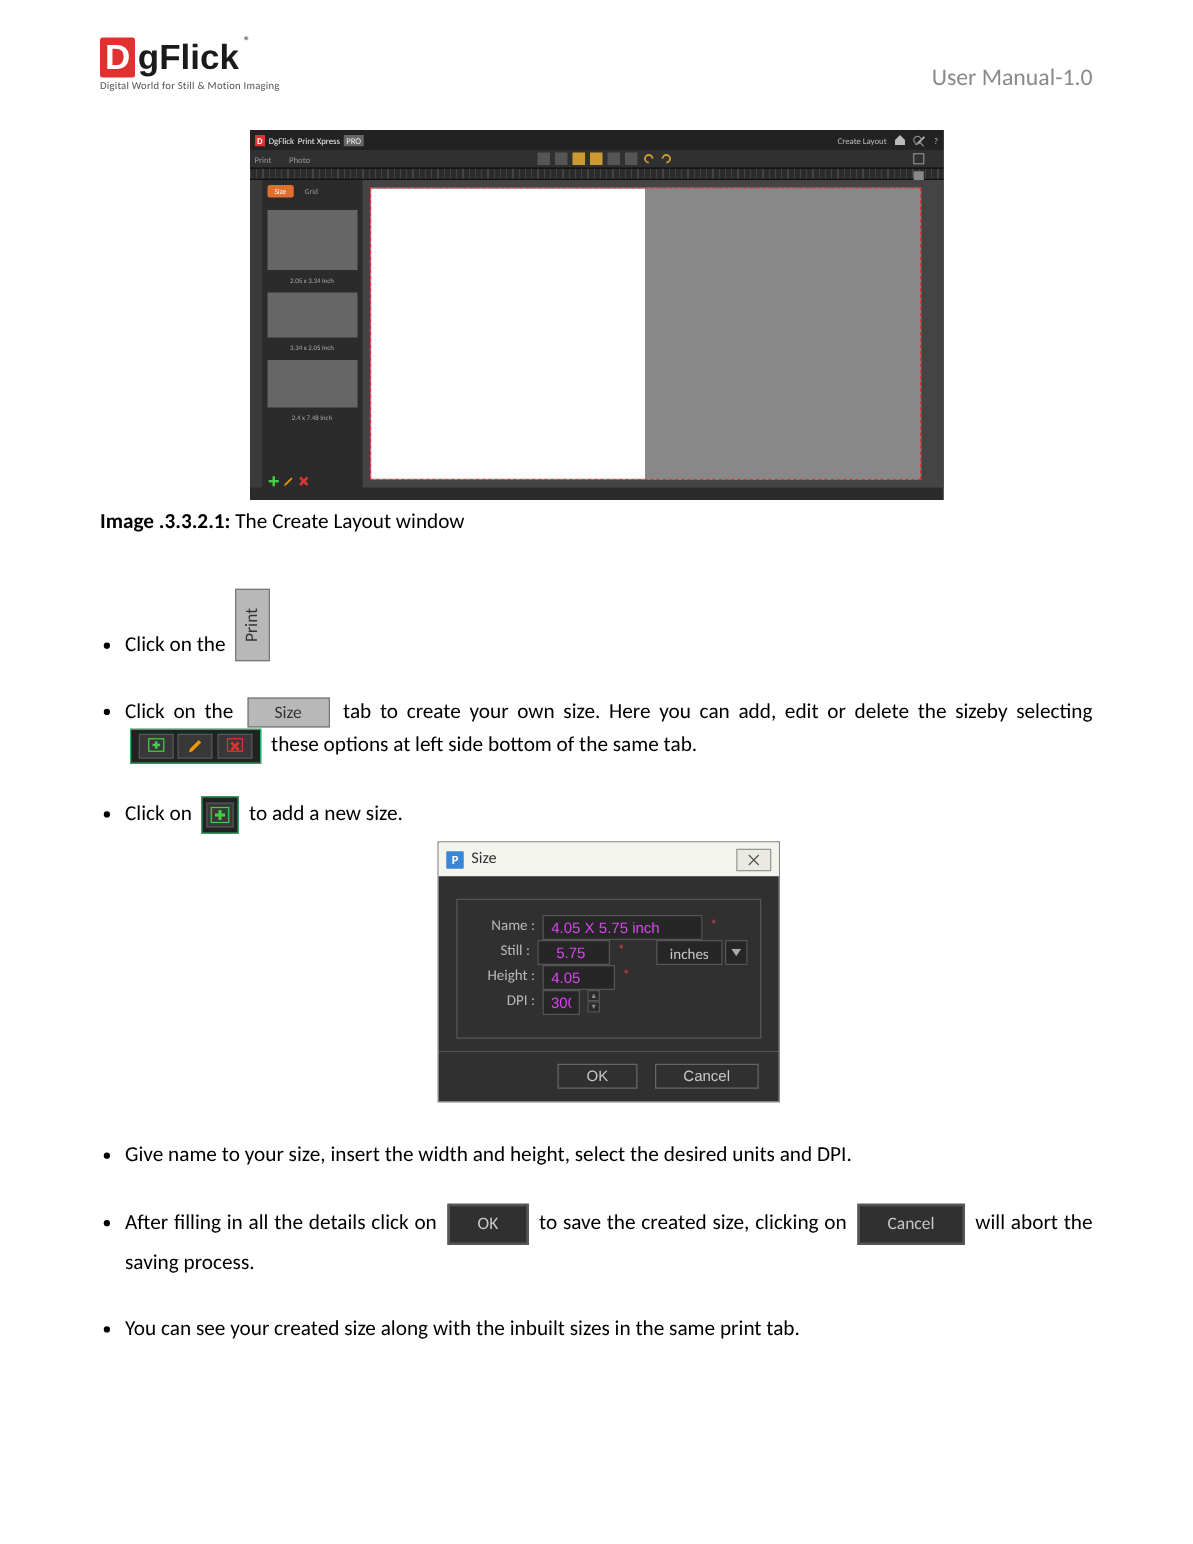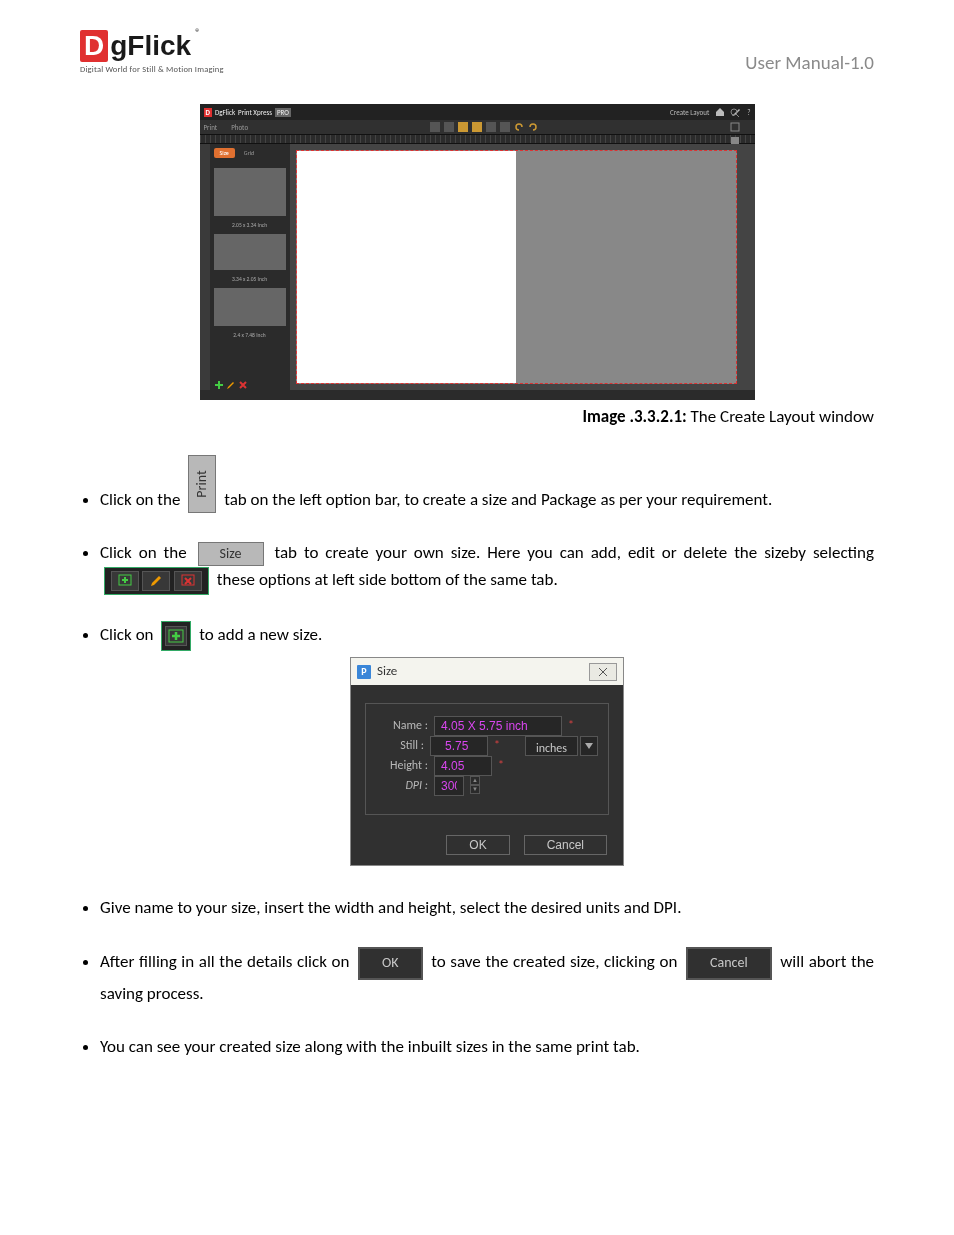--- a/index.html
+++ b/index.html
@@ -46,21 +46,21 @@
   .side-tab.active { background:#e07030; color:#fff;}
   .thumb { background:#666; height:48px; margin:2px 0;}
   .thumb-label { font-size:5.5px; color:#aaa; text-align:center;}
   .side-bottom { position:absolute; bottom:2px; left:4px; display:flex; gap:4px;}
   .side-bottom .i { width:8px; height:8px;}
   .canvas-area { flex:1; background:#444; position:relative; display:flex; padding:6px 18px 6px 6px;}
   .page-canvas { flex:1; background:#888; display:flex; border:1px dashed #d33;}
   .page-left { width:50%; background:#fff;}
   .page-right { width:50%; background:#888;}
   
-  .caption { text-align:right; font-size:17px; margin-bottom: 28px;}
+  .caption { text-align:left; font-size:17px; margin-bottom: 44px;}
   .caption b { font-weight:bold;}
   
   ul.steps { list-style: disc; padding-left: 20px; margin-left: 0; }
   ul.steps > li { font-size:17px; line-height:1.6; margin-bottom: 26px; text-align: justify;}
   
   .chip { display:inline-block; vertical-align: middle; margin: 0 4px;}
   .chip-print { width:28px; height:58px; background:#b8b8b8; border:1px solid #777; position:relative; vertical-align:bottom;}
   .chip-print span { position:absolute; top:50%; left:50%; transform: translate(-50%,-50%) rotate(-90deg); font-size:14px; color:#333;}
   .chip-size { width:66px; height:24px; background:#b8b8b8; border:1px solid #777; display:inline-flex; align-items:center; justify-content:center; font-size:14px; color:#333;}
   .chip-aex { width:105px; height:28px; background:#222; border:1px solid #3a6; display:inline-flex; align-items:center; justify-content:space-around; padding:0 4px;}
@@ -74,21 +74,21 @@
     box-shadow: 0 0 0 1px #fff inset;
   }
   .dialog-title { display:flex; justify-content:space-between; align-items:center; padding:3px 6px; background:#f4f4ee; color:#333; font-size:13px;}
   .dialog-title .left { display:flex; align-items:center; gap:6px;}
   .dialog-title .p-icon { width:14px; height:14px; background:#3a86d8; color:#fff; display:inline-flex; align-items:center; justify-content:center; font-size:10px; font-weight:bold; border-radius:1px;}
   .dialog-close { width:28px; height:18px; border:1px solid #999; background:#eaeae3; display:flex; align-items:center; justify-content:center; font-size:10px; color:#444;}
   .dialog-body { background:#303030; padding:18px 14px 10px 14px;}
   .dialog-inner { border:1px solid #555; padding:12px 10px 18px 10px;}
   .drow { display:flex; align-items:flex-start; gap:6px; margin-bottom:0; font-size:12px; color:#b8b8b8;}
   .drow label { width:52px; text-align:right;}
-  .drow label.dpi { width:52px;font-style:italic;}
+  .drow label.dpi { width:52px;}
   .drow input { background:#262626; border:1px solid #555; color:#d946ef; padding:2px 6px; font-size:12px; height:20px;}
   .drow .req { color:#d04040; font-size:12px;}
   .unit-sel { display:flex; align-items:center; gap:2px;}
   .unit-sel .sel { background:#262626; border:1px solid #555; color:#c8c8c8; padding:2px 10px; height:20px; font-size:12px;}
   .unit-sel .arrow { width:18px; height:20px; background:#262626; border:1px solid #555; display:flex; align-items:center; justify-content:center;}
   .spinner { display:flex; flex-direction:column;}
   .spinner .b { width:10px; height:9px; background:#2a2a2a; border:1px solid #555; font-size:6px; color:#888; display:flex; align-items:center; justify-content:center;}
   .dialog-buttons { display:flex; justify-content:flex-end; gap:14px; padding:10px 16px; background:#303030;}
   .dbtn { background:#303030; border:1px solid #666; color:#c8c8c8; padding:2px 22px; font-size:12px;}
   
@@ -225,21 +225,20 @@
   </div>
 
   <div class="caption">
     <b>Image .3.3.2.1:</b><span> The Create Layout window</span>
   </div>
 
   <ul class="steps">
     <li>
       <span>Click on the</span>
       <span class="chip chip-print"><span>Print</span></span>
-      <span>tab on the left option bar, to create a size and Package as per your requirement.</span>
     </li>
 
     <li>
       <span>Click on the</span>
       <span class="chip chip-size">
           <span>Size</span>
         </span>
       <span>tab to create your own size. Here you can add, edit or delete the sizeby selecting</span>
       <span class="chip chip-aex">
         <span class="cell">

